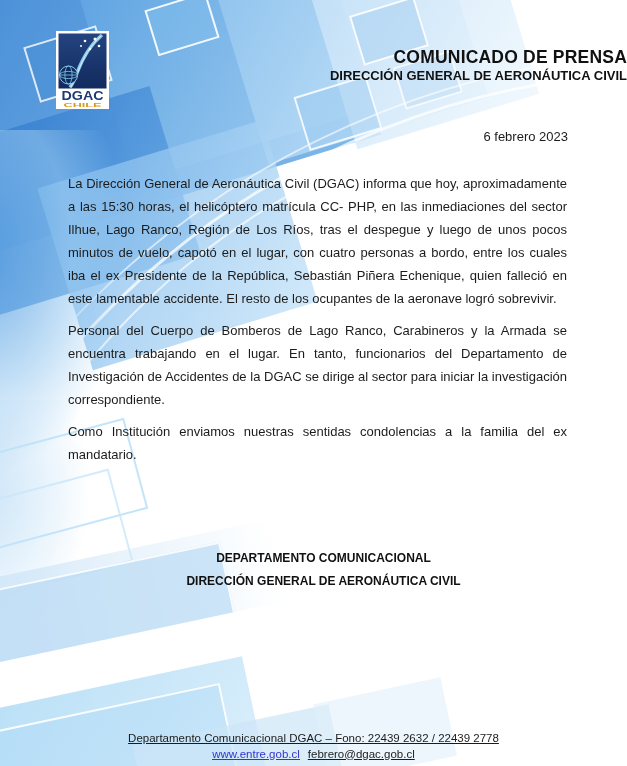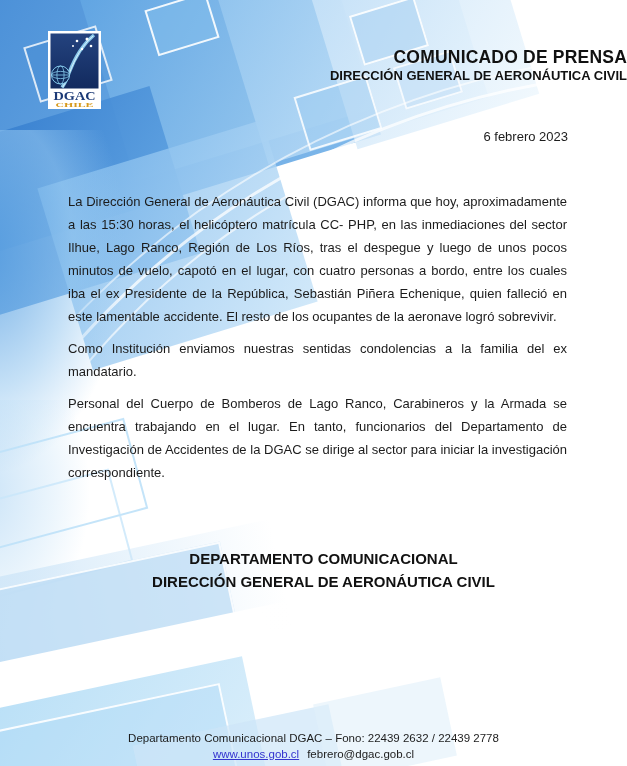--- a/index.html
+++ b/index.html
@@ -65,36 +65,36 @@
   .b2a { left: -60px; top: 688px; width: 320px; height: 140px; transform: rotate(-12deg);
          background: linear-gradient(135deg, #addaf5 0%, #d9eefb 100%); opacity: .9; }
   .b2b { left: 0; top: 706px; width: 230px; height: 110px; transform: rotate(-12deg);
          background: rgba(170,215,245,.35); border: 2px solid rgba(255,255,255,.9); }
   .b2c { left: 140px; top: 724px; width: 200px; height: 90px; transform: rotate(-12deg);
          background: rgba(205,230,248,.7); }
   .b3  { left: 320px; top: 690px; width: 130px; height: 80px; transform: rotate(-12deg);
          background: rgba(225,240,250,.6); }
 
   
-  .logo { position: absolute; left: 48px; top: 31px; width: 49px; height: 78px; z-index: 3; font-family: Liberation Serif, serif; }
+  .logo { position: absolute; left: 56px; top: 31px; width: 49px; height: 78px; z-index: 3; }
 
   .title-block { position: absolute; left: 10px; right: 0; top: 47px; text-align: right; z-index: 2; padding-left: 24px; }
   .title-block .title { font-size: 17.5px; font-weight: bold; letter-spacing: .2px; color: #111; line-height: 20px; }
   .title-block .subtitle { font-size: 13px; font-weight: bold; color: #111; line-height: 17px; }
 
   .date-line { position: absolute; top: 129px; right: 59px; font-size: 13px; color: #1c1c1c; z-index: 2; }
 
-  .content { position: absolute; left: 68px; right: 60px; top: 190px; z-index: 2; }
+  .content { position: absolute; left: 68px; right: 60px; top: 172px; z-index: 2; }
   .content p { margin: 0 0 9px 0; font-size: 13px; line-height: 23px; text-align: justify; color: #1c1c1c; }
 
   .signature { position: absolute; left: 0; right: 0; top: 547px; text-align: center; z-index: 2; }
-  .signature div { font-size: 15px; font-weight: bold; line-height: 23px; color: #111; margin-left: 20px; }
+  .signature div { font-size: 12px; font-weight: bold; line-height: 23px; color: #111; margin-left: 20px; }
 
   .page-footer { position: absolute; left: 0; right: 0; top: 731px; text-align: center; z-index: 2;
-                 font-size: 11.5px; line-height: 15.5px; color: #1c1c1c; }
+                 font-size: 11.5px; line-height: 15.5px; color: #1c1c1c; text-decoration: underline; }
   .page-footer a { color: #3434cf; text-decoration: underline; }
   .page-footer .email { margin-left: 8px; color: #1c1c1c; }
 </style>
 </head>
 <body>
 
 <div class="page">
 
   <div class="bg-art">
     <div class="a1"></div>
@@ -156,29 +156,29 @@
 
   <div class="title-block">
     <div class="title">COMUNICADO DE PRENSA</div>
     <div class="subtitle">DIRECCIÓN GENERAL DE AERONÁUTICA CIVIL</div>
   </div>
 
   <div class="date-line">6 febrero 2023</div>
 
   <div class="content">
     <p>La Dirección General de Aeronáutica Civil (DGAC) informa que hoy, aproximadamente a las 15:30 horas, el helicóptero matrícula CC- PHP, en las inmediaciones del sector Ilhue, Lago Ranco, Región de Los Ríos, tras el despegue y luego de unos pocos minutos de vuelo, capotó en el lugar, con cuatro personas a bordo, entre los cuales iba el ex Presidente de la República, Sebastián Piñera Echenique, quien falleció en este lamentable accidente. El resto de los ocupantes de la aeronave logró sobrevivir.</p>
+    <p>Personal del Cuerpo de Bomberos de Lago Ranco, Carabineros y la Armada se encuentra trabajando en el lugar. En tanto, funcionarios del Departamento de Investigación de Accidentes de la DGAC se dirige al sector para iniciar la investigación correspondiente.</p>
     <p>Como Institución enviamos nuestras sentidas condolencias a la familia del ex mandatario.</p>
-    <p>Personal del Cuerpo de Bomberos de Lago Ranco, Carabineros y la Armada se encuentra trabajando en el lugar. En tanto, funcionarios del Departamento de Investigación de Accidentes de la DGAC se dirige al sector para iniciar la investigación correspondiente.</p>
   </div>
 
   <div class="signature">
     <div>DEPARTAMENTO COMUNICACIONAL</div>
     <div>DIRECCIÓN GENERAL DE AERONÁUTICA CIVIL</div>
   </div>
 
   <div class="page-footer">
     <div>Departamento Comunicacional DGAC – Fono: 22439 2632 / 22439 2778</div>
     <div>
-      <a href="#">www.unos.gob.cl</a><span class="email">febrero@dgac.gob.cl</span>
+      <a href="#">www.entre.gob.cl</a><span class="email">febrero@dgac.gob.cl</span>
     </div>
   </div>
 
 </div>
 
 </body></html>

